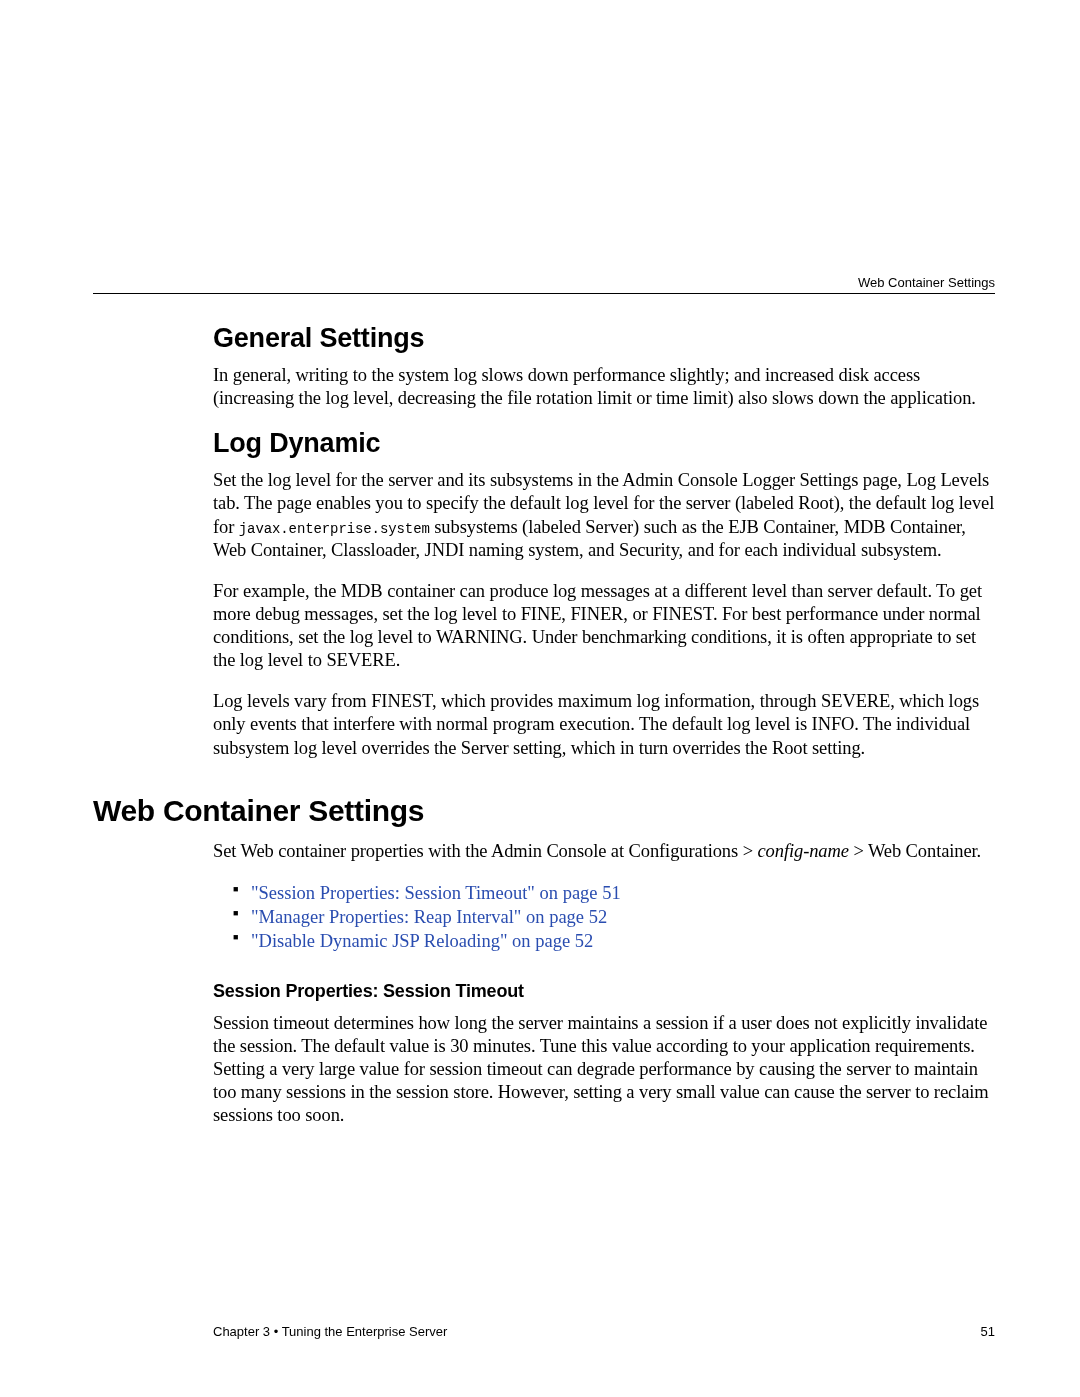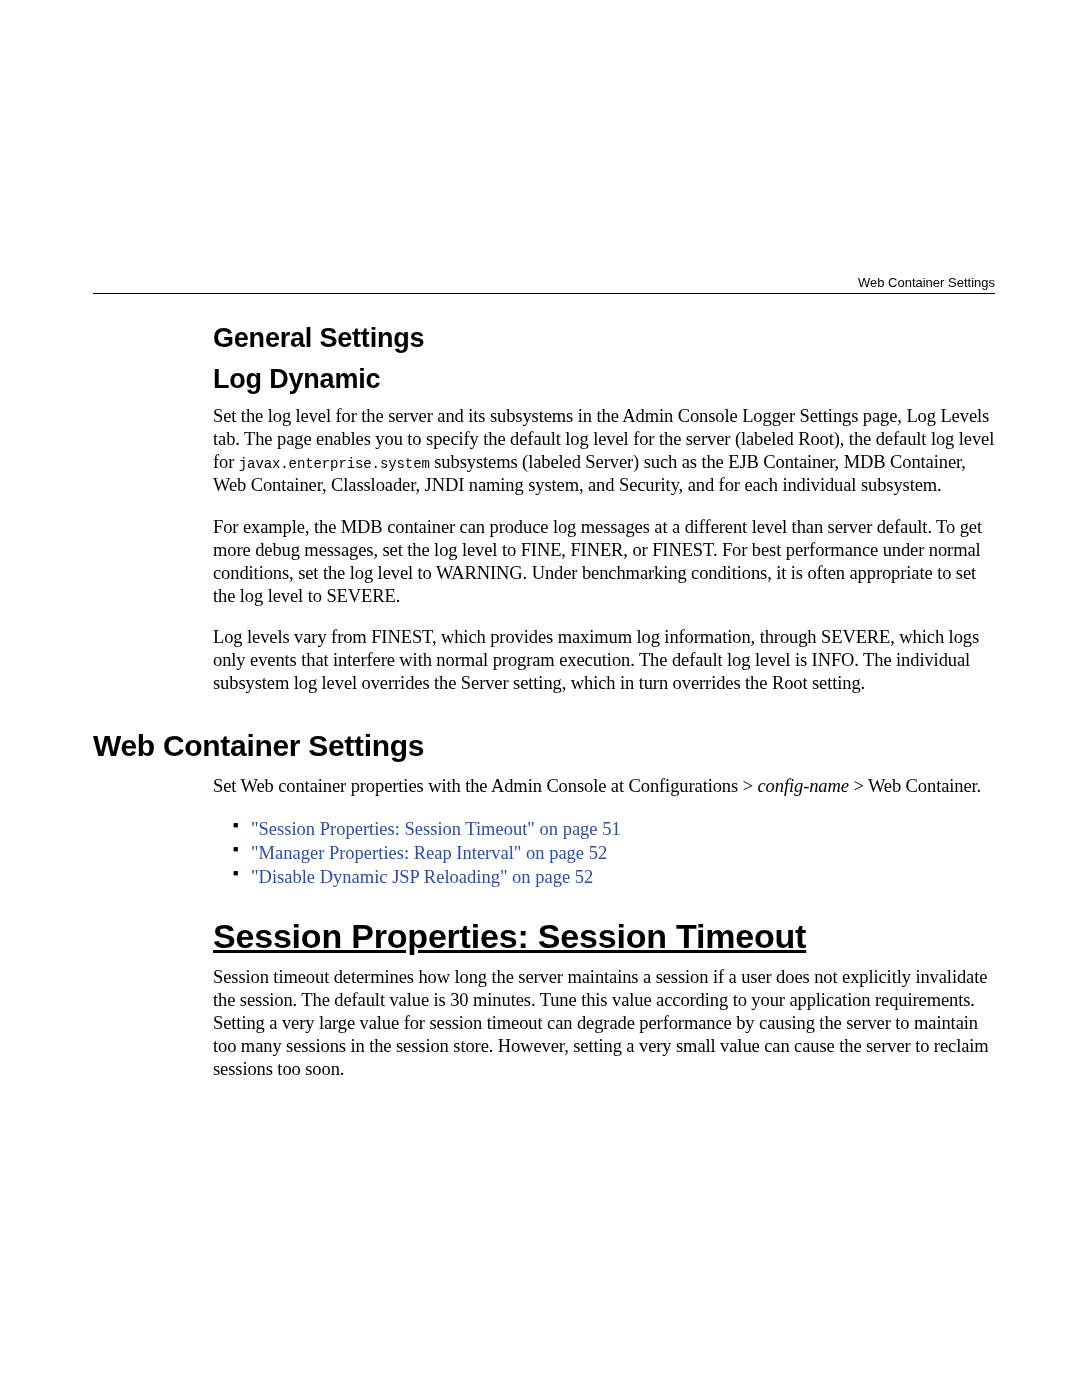--- a/index.html
+++ b/index.html
@@ -48,24 +48,23 @@
   h1.main-section {
     font-family: "Myriad Pro", "Helvetica Neue", Arial, sans-serif;
     font-weight: 700;
     font-size: 30px;
     margin: 34px 0 12px -120px;
     letter-spacing: -0.3px;
   }
   h2.sub-section {
     font-family: "Myriad Pro", "Helvetica Neue", Arial, sans-serif;
     font-weight: 700;
-    font-size: 34px;
+    font-size: 18px;
     margin: 28px 0 10px 0;
     letter-spacing: -0.2px;
-    text-decoration: underline;
   }
   p {
     font-size: 18.5px;
     line-height: 1.25;
     margin: 0 0 18px 0;
     letter-spacing: -0.1px;
   }
   .code {
     font-family: "Courier New", Courier, monospace;
     font-size: 14px;
@@ -108,20 +107,21 @@
 <body>
 
 <div class="page">
 
   <div class="running-header">Web Container Settings</div>
   <div class="header-rule"></div>
 
   <div class="content">
 
     <h2 class="section">General Settings</h2>
+    <p>In general, writing to the system log slows down performance slightly; and increased disk access (increasing the log level, decreasing the file rotation limit or time limit) also slows down the application.</p>
 
     <h2 class="section">Log Dynamic</h2>
     <p>
       <span>Set the log level for the server and its subsystems in the Admin Console Logger Settings page, Log Levels tab. The page enables you to specify the default log level for the server (labeled Root), the default log level for </span><span class="code">javax.enterprise.system</span><span> subsystems (labeled Server) such as the EJB Container, MDB Container, Web Container, Classloader, JNDI naming system, and Security, and for each individual subsystem.</span>
     </p>
     <p>For example, the MDB container can produce log messages at a different level than server default. To get more debug messages, set the log level to FINE, FINER, or FINEST. For best performance under normal conditions, set the log level to WARNING. Under benchmarking conditions, it is often appropriate to set the log level to SEVERE.</p>
     <p>Log levels vary from FINEST, which provides maximum log information, through SEVERE, which logs only events that interfere with normal program execution. The default log level is INFO. The individual subsystem log level overrides the Server setting, which in turn overrides the Root setting.</p>
 
     <h1 class="main-section">Web Container Settings</h1>
     <p>
@@ -131,14 +131,18 @@
       <li>"Session Properties: Session Timeout" on page 51</li>
       <li>"Manager Properties: Reap Interval" on page 52</li>
       <li>"Disable Dynamic JSP Reloading" on page 52</li>
     </ul>
 
     <h2 class="sub-section">Session Properties: Session Timeout</h2>
     <p>Session timeout determines how long the server maintains a session if a user does not explicitly invalidate the session. The default value is 30 minutes. Tune this value according to your application requirements. Setting a very large value for session timeout can degrade performance by causing the server to maintain too many sessions in the session store. However, setting a very small value can cause the server to reclaim sessions too soon.</p>
 
   </div>
 
+  <div class="footer">
+    <span>Chapter 3  •  Tuning the Enterprise Server</span>
+    <span>51</span>
+  </div>
 
 </div>
 
 </body></html>

